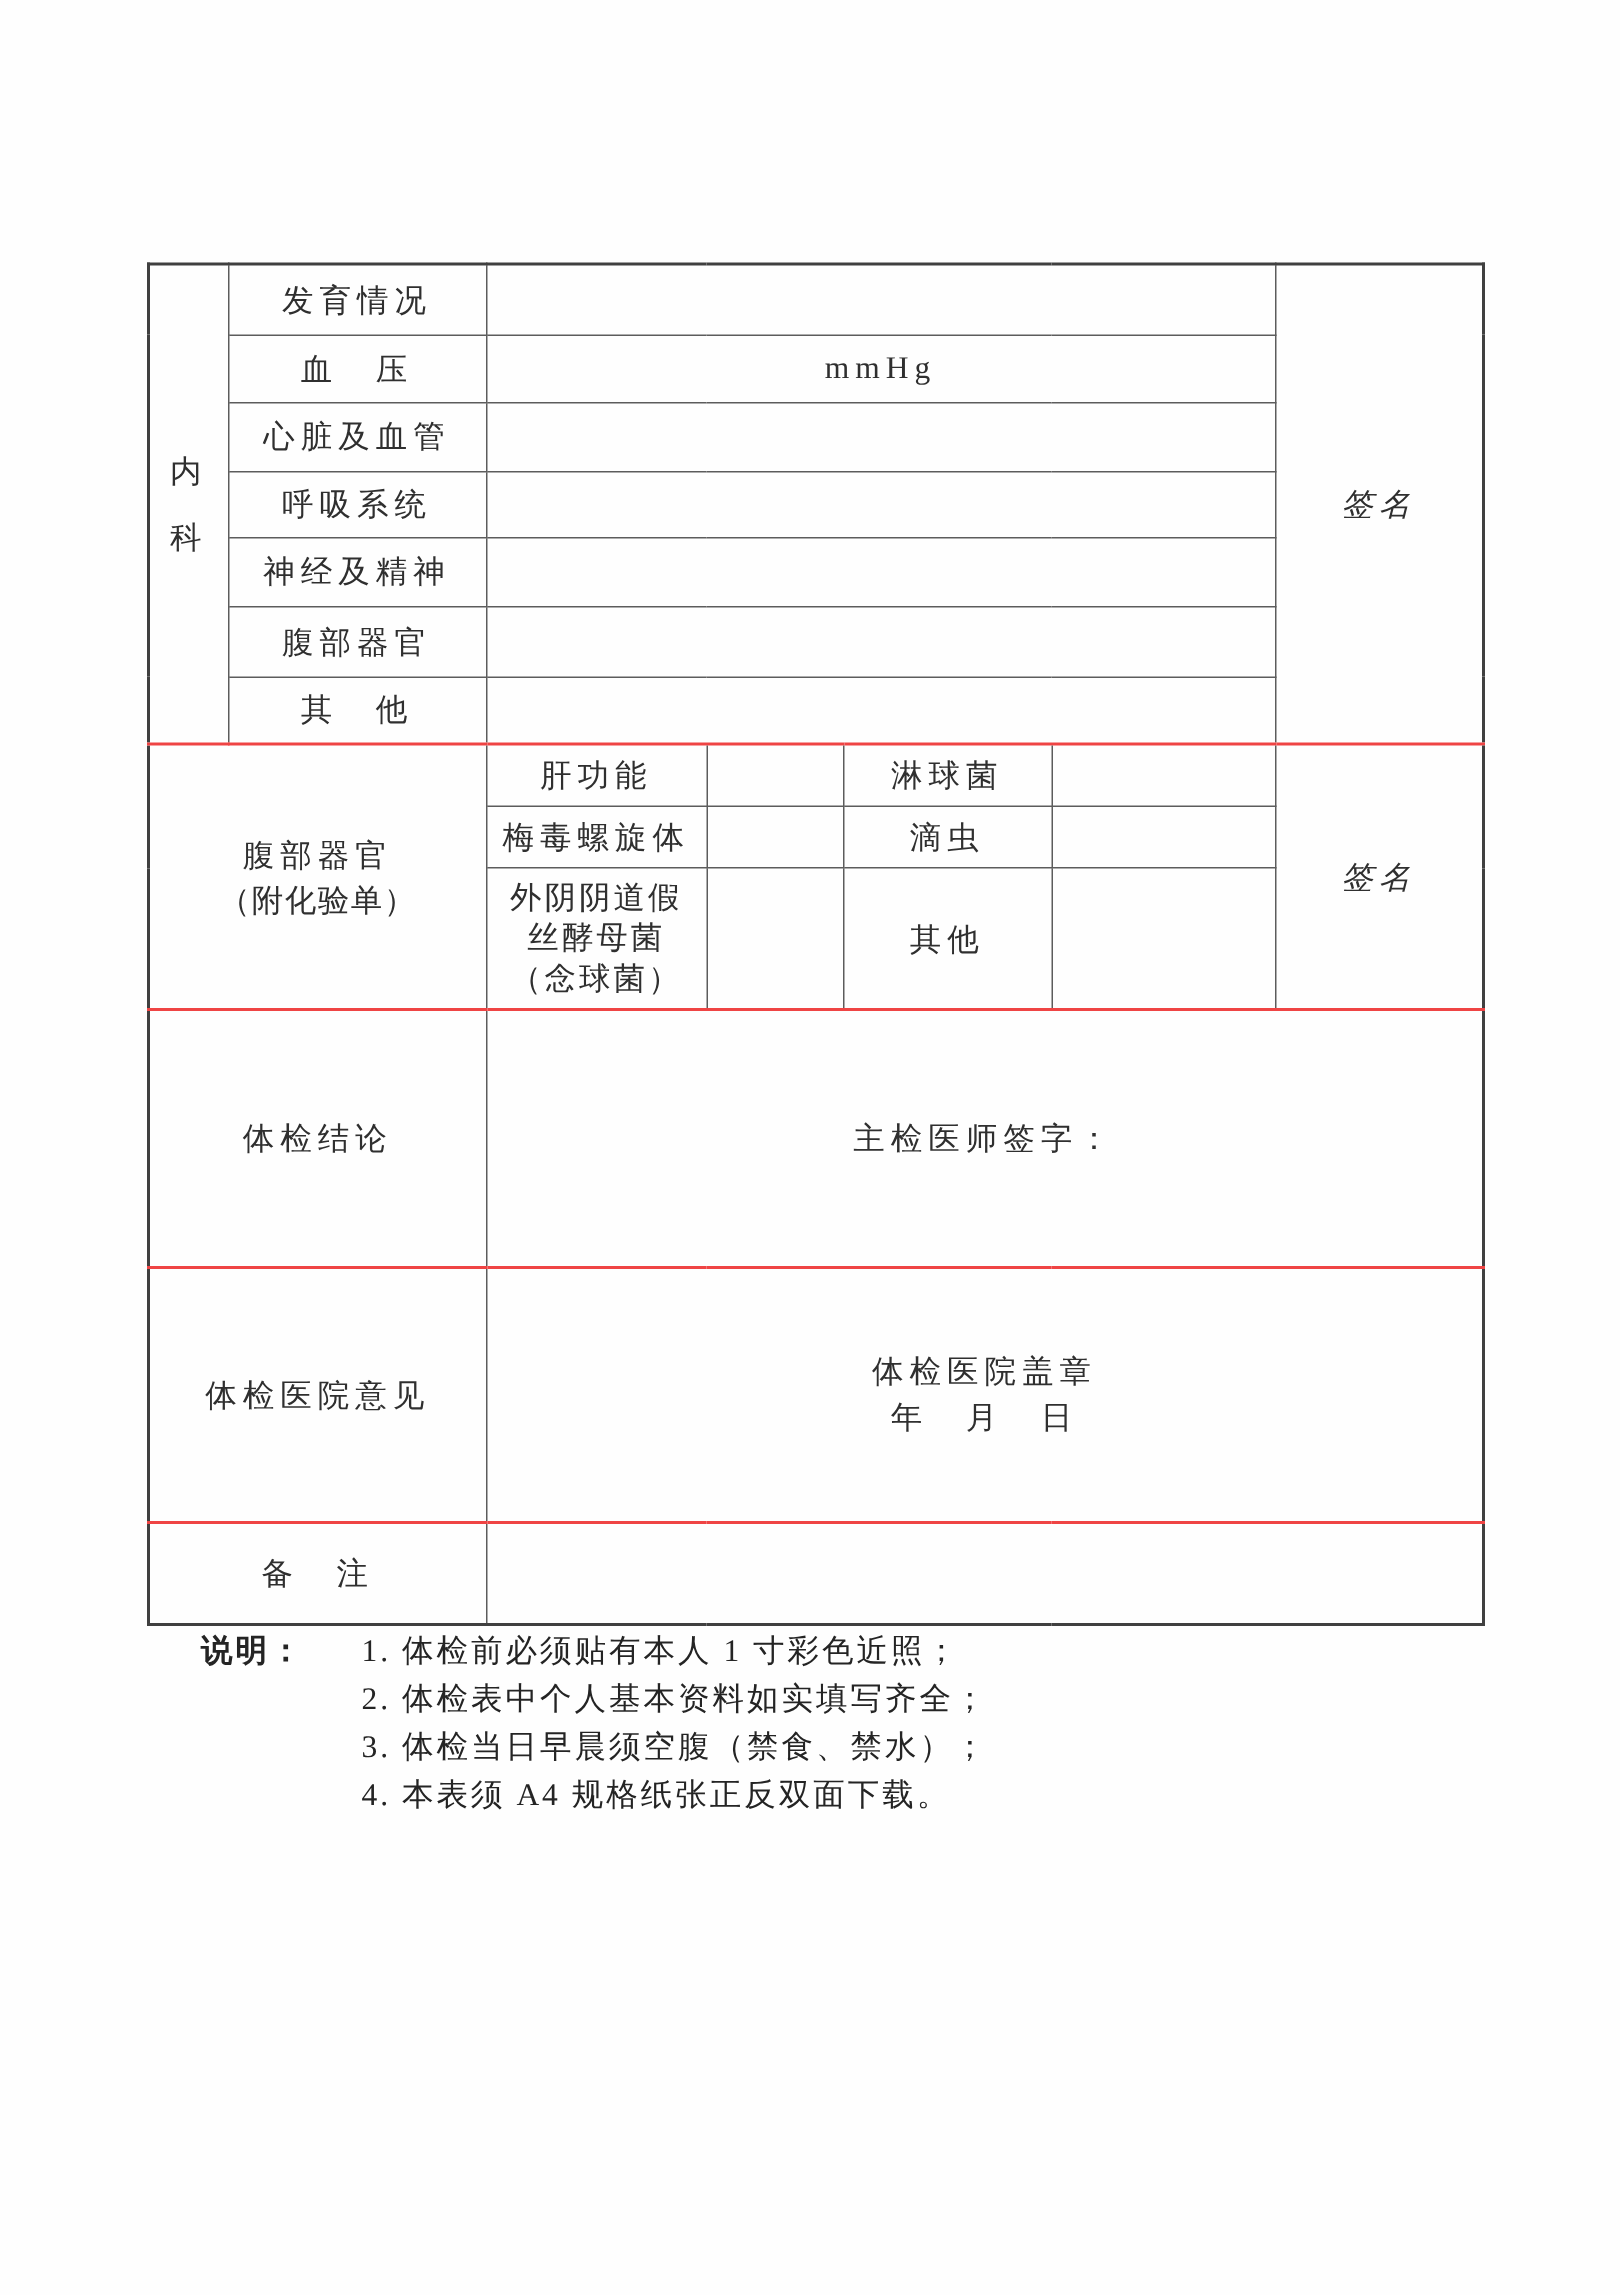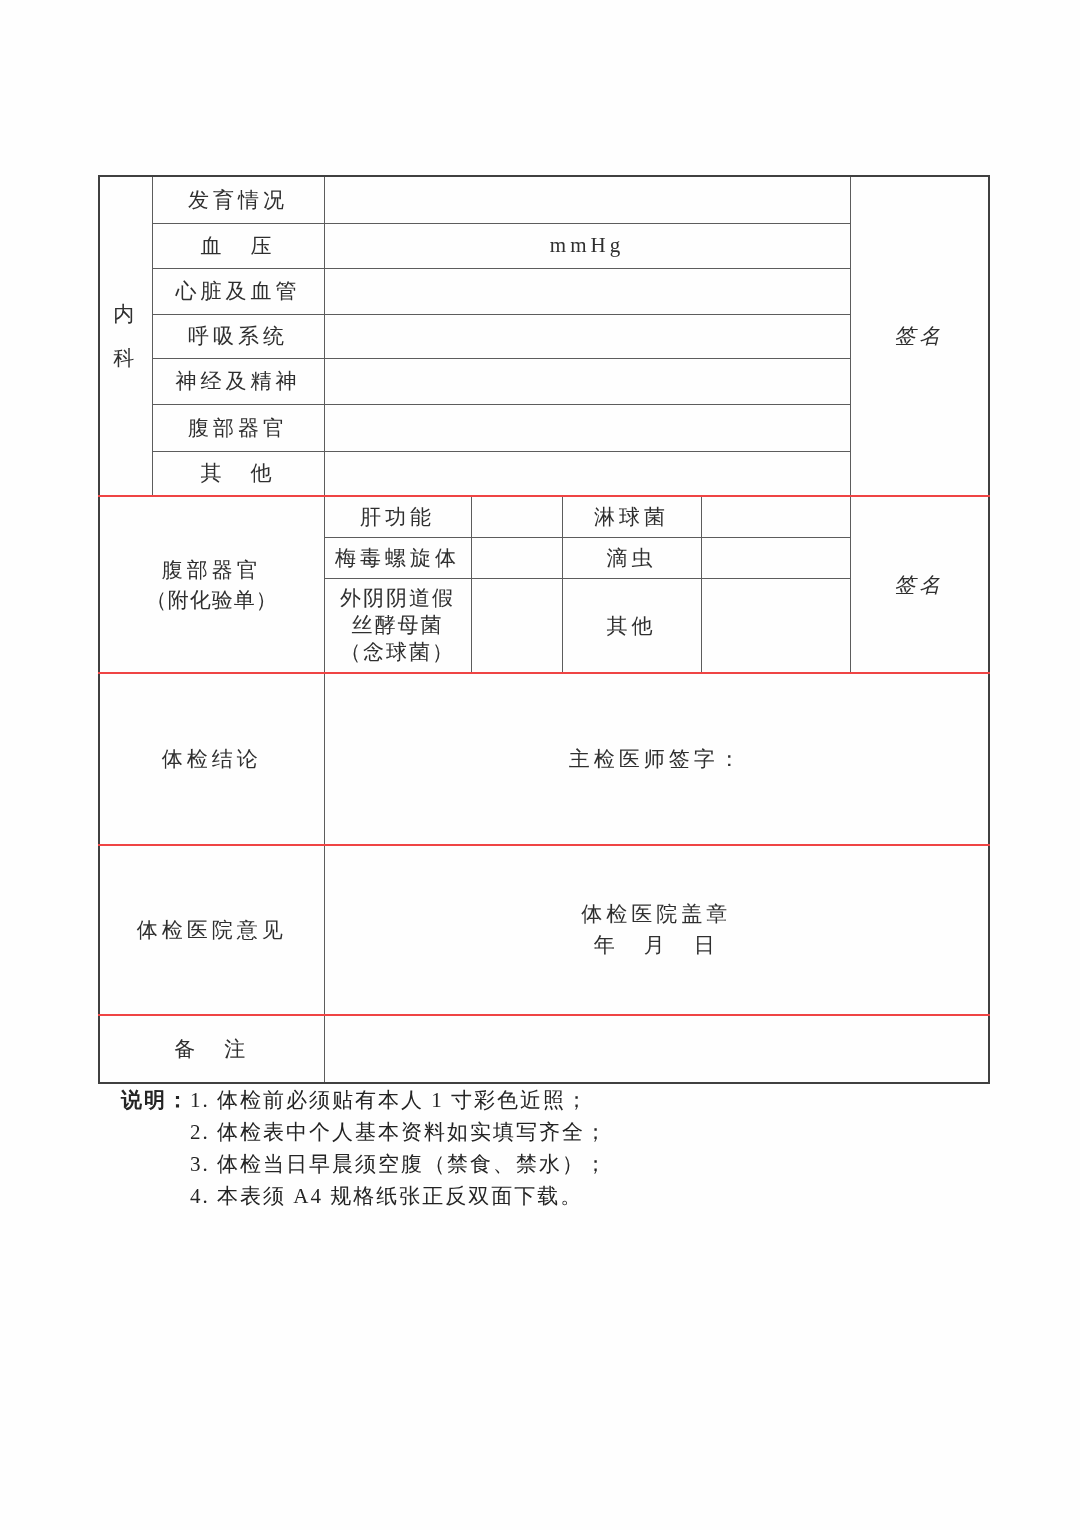--- a/index.html
+++ b/index.html
@@ -62,33 +62,33 @@
   }
   td.stamp-cell {
     vertical-align: bottom;
     text-align: right;
     padding: 0 138px 8px 0;
     letter-spacing: 1px;
     line-height: 31px;
   }
   .notes {
     position: absolute;
-    left: 121px;
+    left: 134px;
     top: 1084px;
     display: flex;
     font-size: 21px;
     line-height: 32px;
     letter-spacing: 2px;
     color: #242424;
   }
   .notes-heading {
     font-weight: bold;
     white-space: nowrap;
   }
-  .notes-items div { white-space: nowrap; }
+  .notes-items div { white-space: nowrap; margin-left: 38px; }
 </style>
 </head>
 <body>
 
 <div class="page">
 
   <table class="form">
     <colgroup>
       <col style="width:53px">
         <col style="width:172px">

